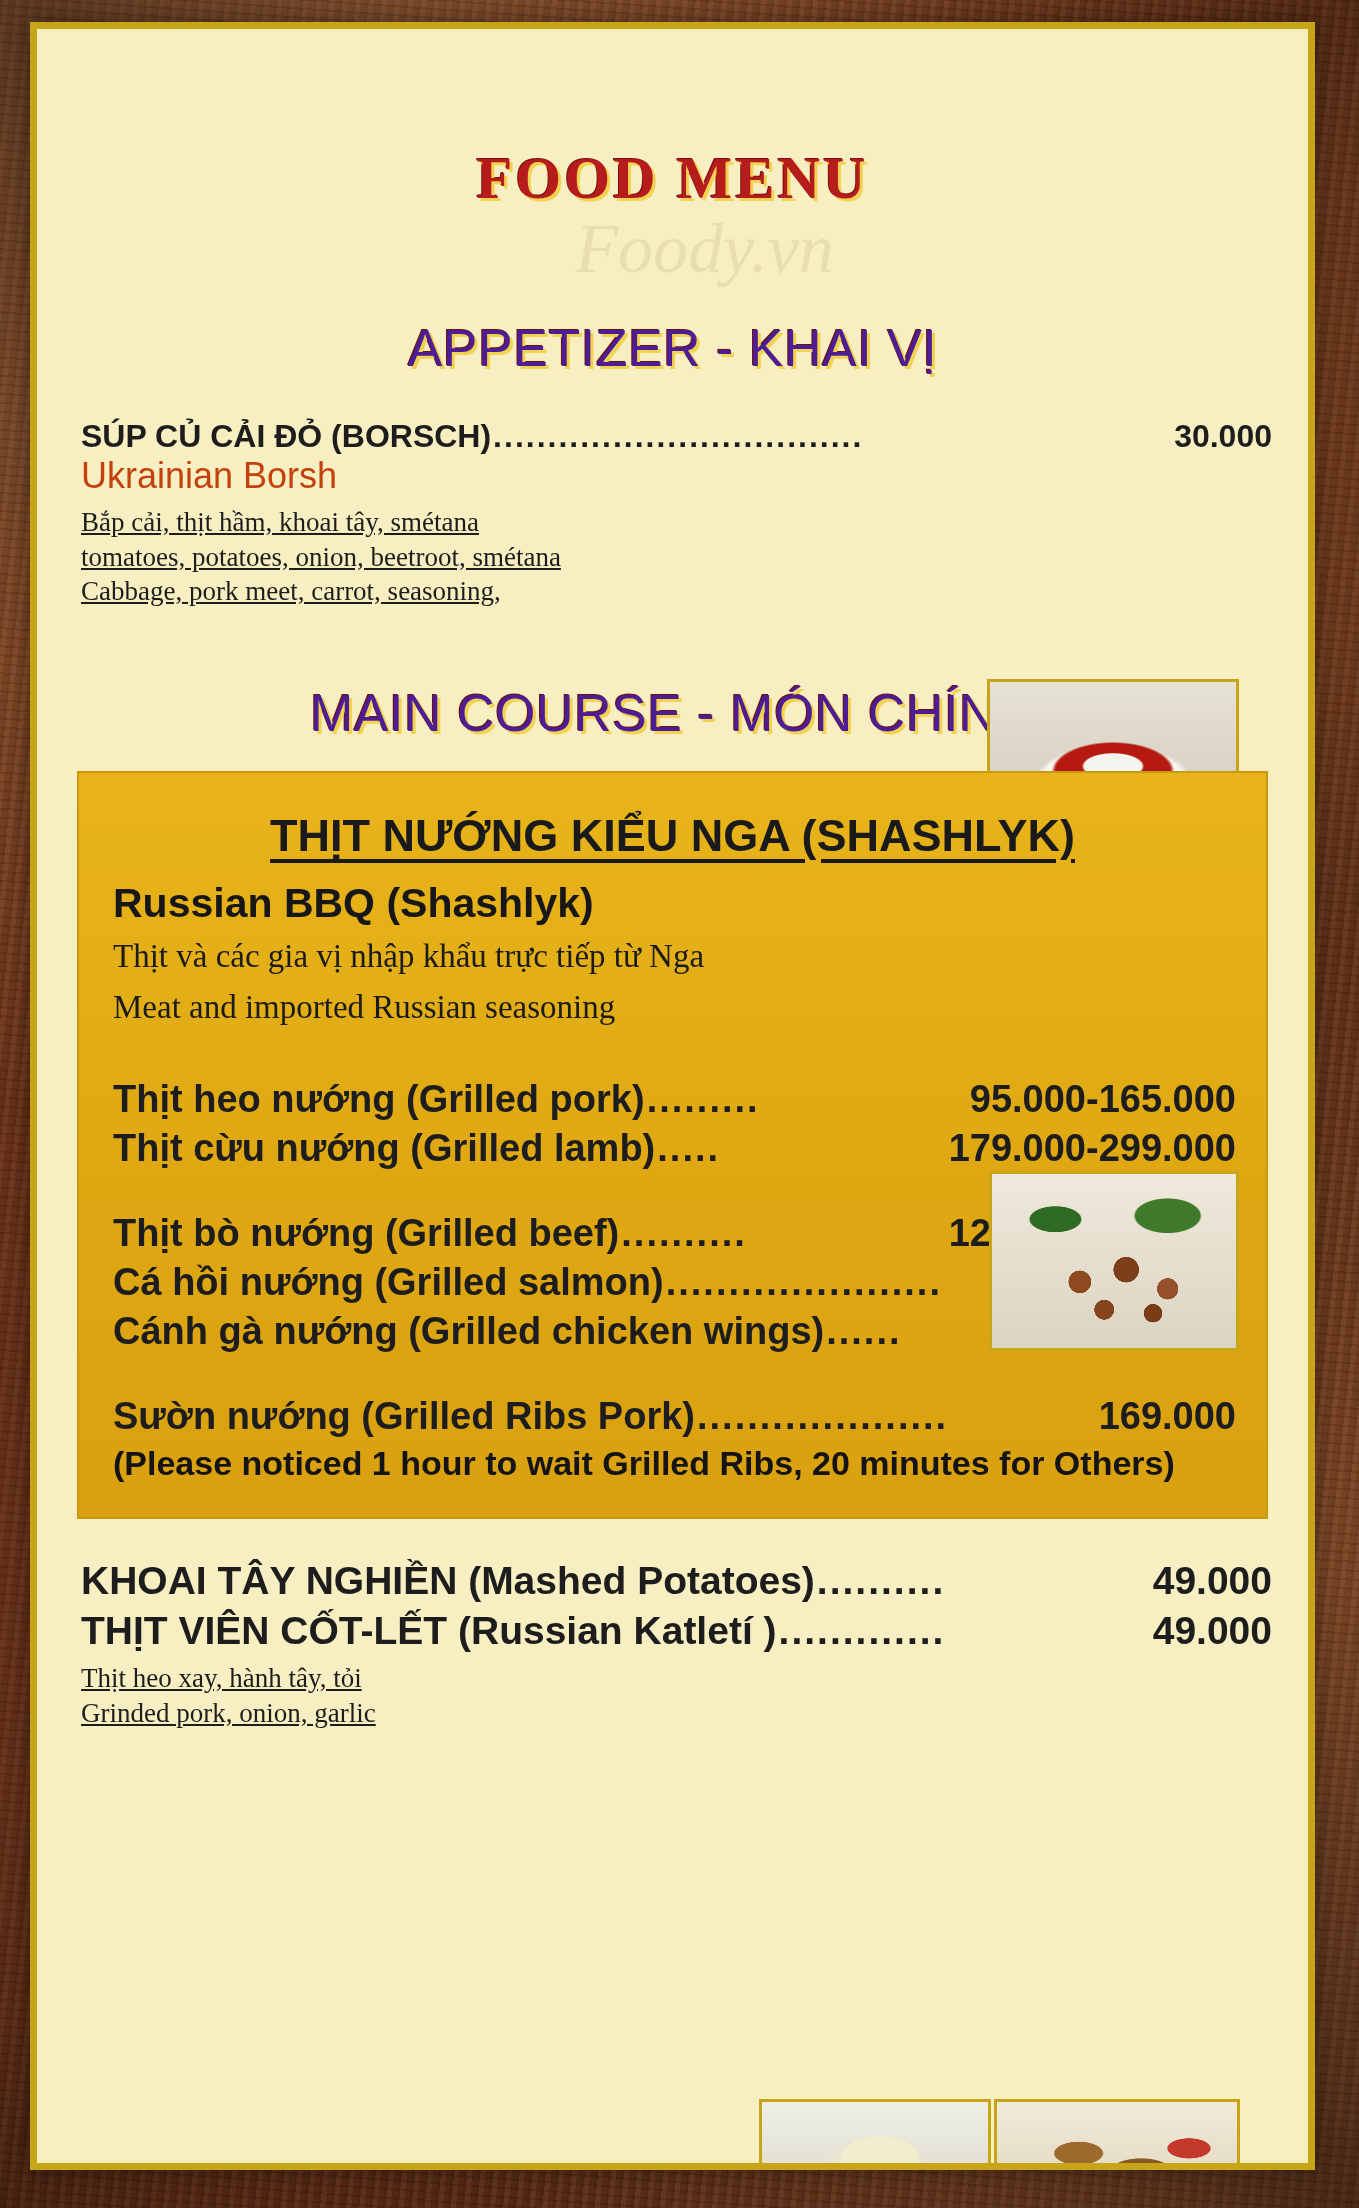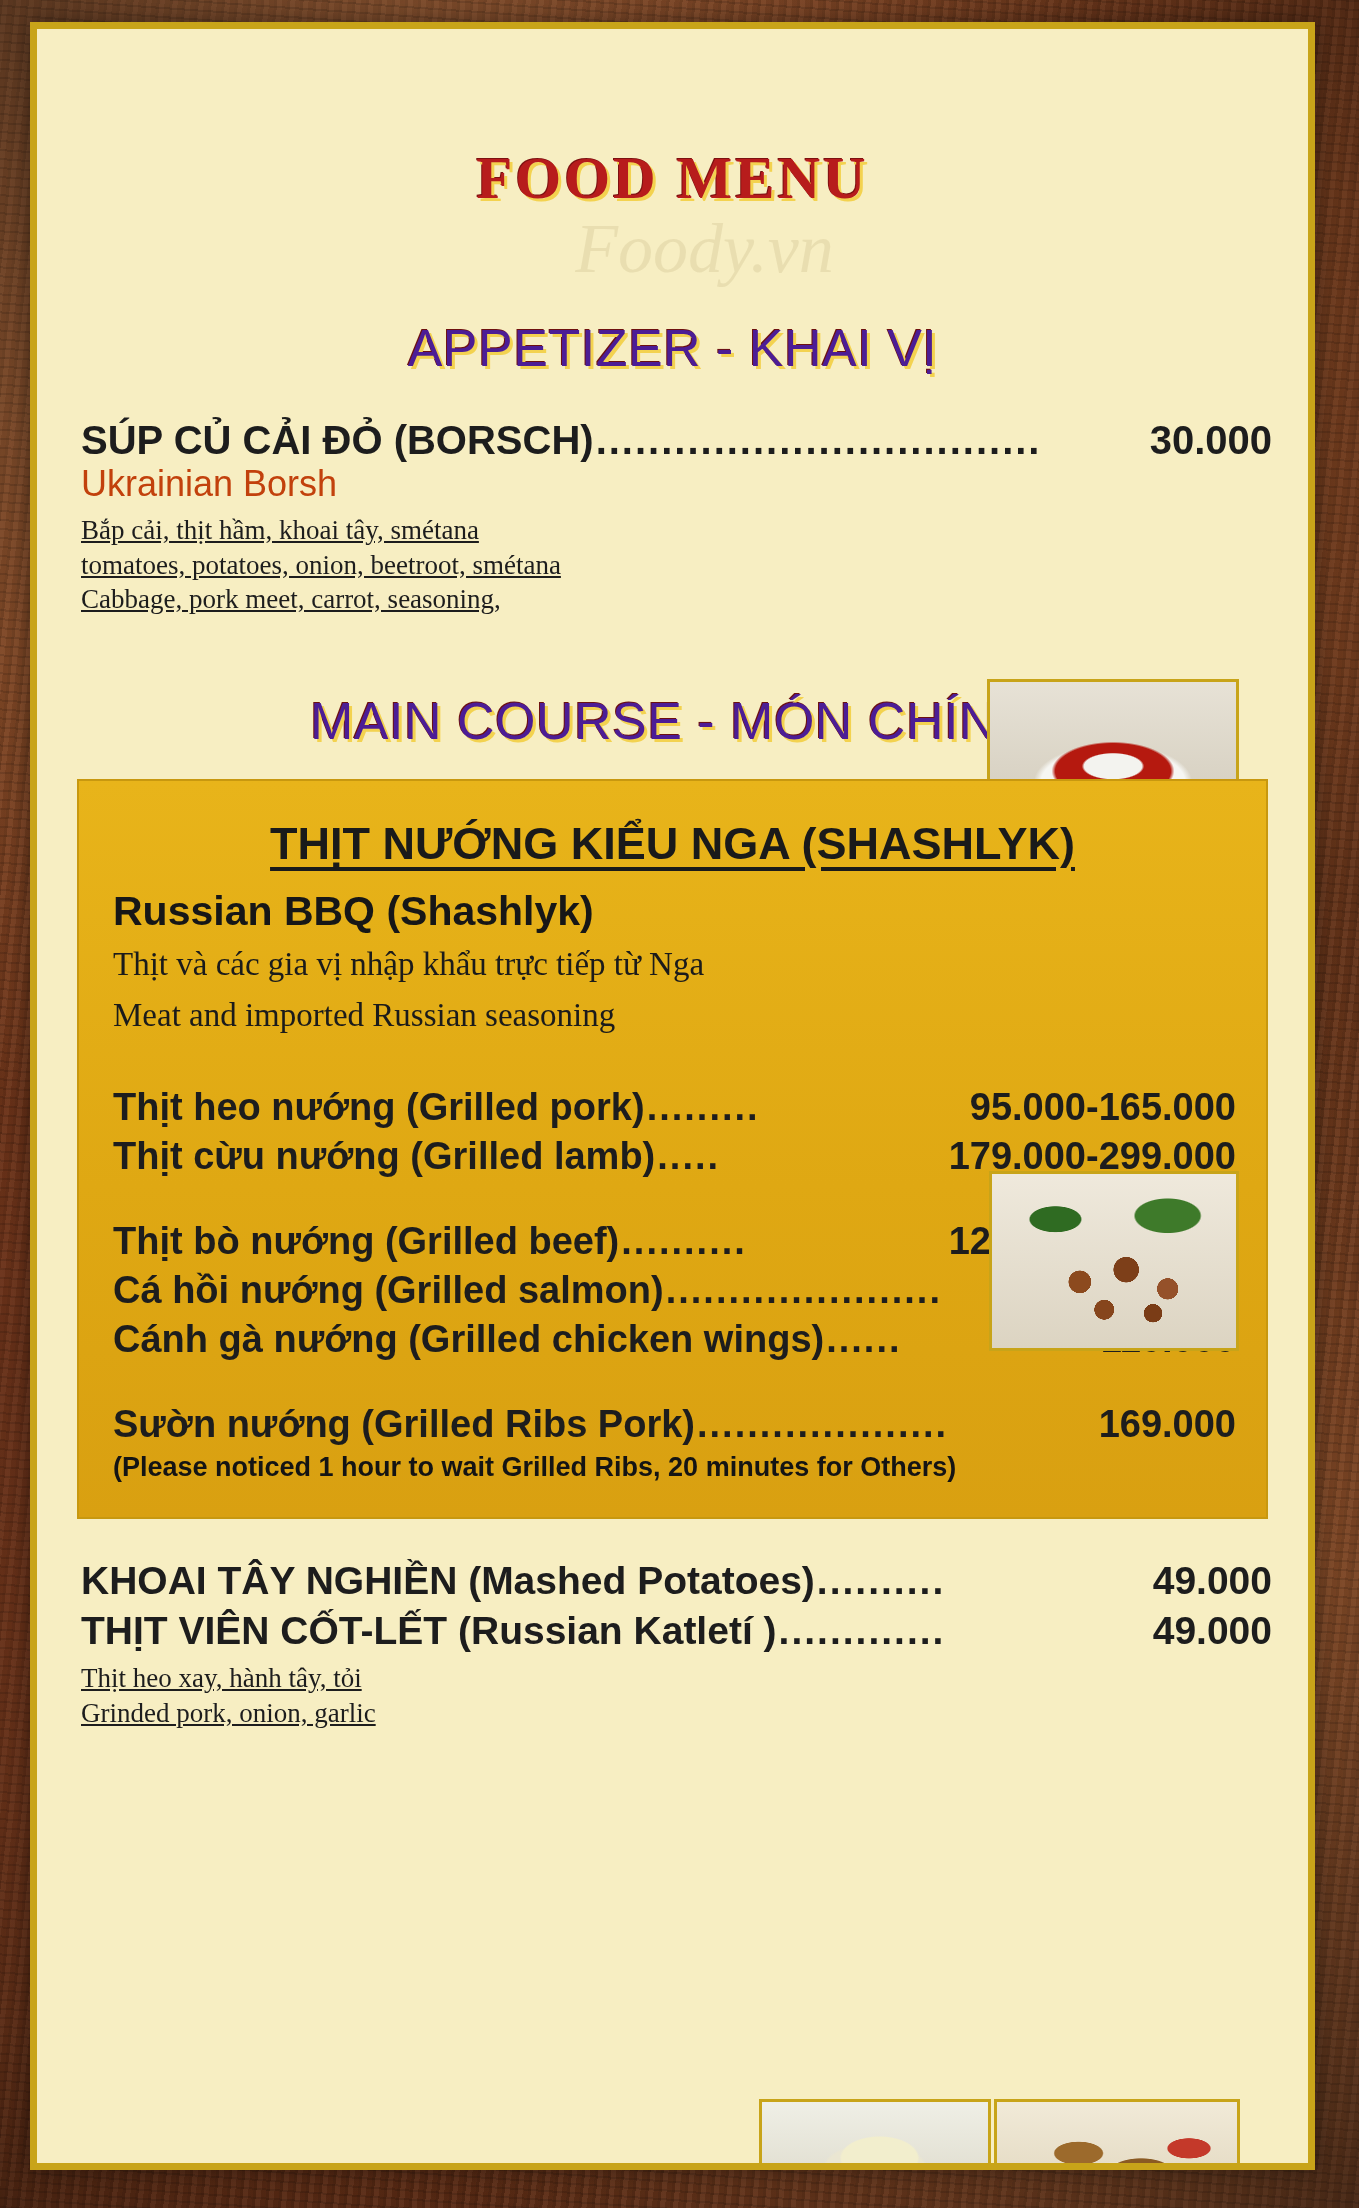--- a/index.html
+++ b/index.html
@@ -115,21 +115,21 @@
   .row .dots {
     flex: 1 1 auto;
     overflow: hidden;
     white-space: nowrap;
     letter-spacing: 2px;
     margin: 0 2px;
   }
   .row .price { white-space: nowrap; }
 
   .appetizer-block { margin-top: 40px; padding-left: 16px; padding-right: 8px; }
-  .appetizer-block .row { font-size: 40px; }
+  .appetizer-block .row { font-size: 32px; }
   .sub-en {
     font-family: "Liberation Sans", sans-serif;
     font-weight: normal;
     font-size: 36px;
     color: #c2410c;
     margin-top: 0;
   }
   .desc {
     font-family: "Liberation Serif", serif;
     font-size: 27px;
@@ -228,21 +228,21 @@
   .gold-rows { margin-top: 50px; }
   .gold-rows .row {
     font-size: 38px;
     margin-bottom: 6px;
     padding-left: 4px;
   }
   .group-gap { height: 36px; }
   .note {
     font-family: "Liberation Sans", sans-serif;
     font-weight: bold;
-    font-size: 27px;
+    font-size: 34px;
     color: #141414;
     margin-top: 6px;
     padding-left: 4px;
   }
 
   
   .bottom-block { margin-top: 40px; padding-left: 16px; padding-right: 8px; }
   .bottom-block .row { font-size: 39px; margin-bottom: 6px; }
 </style>
 </head>

